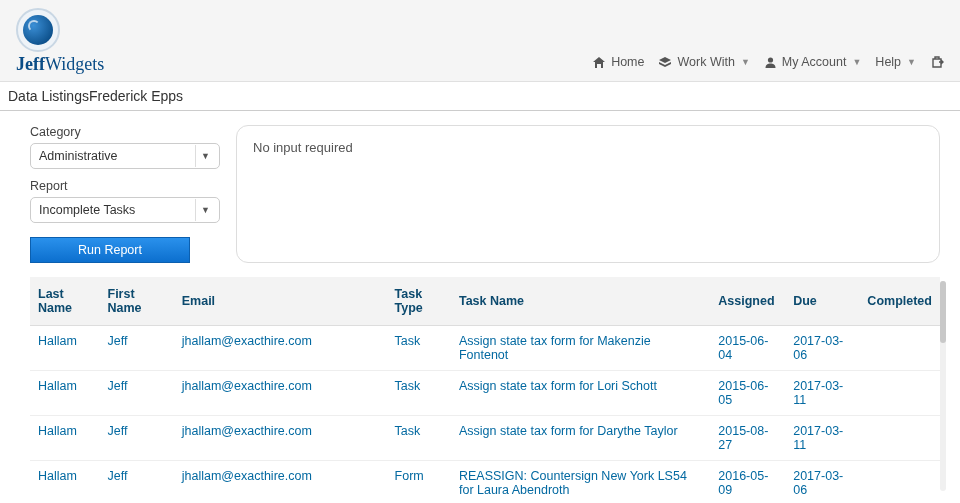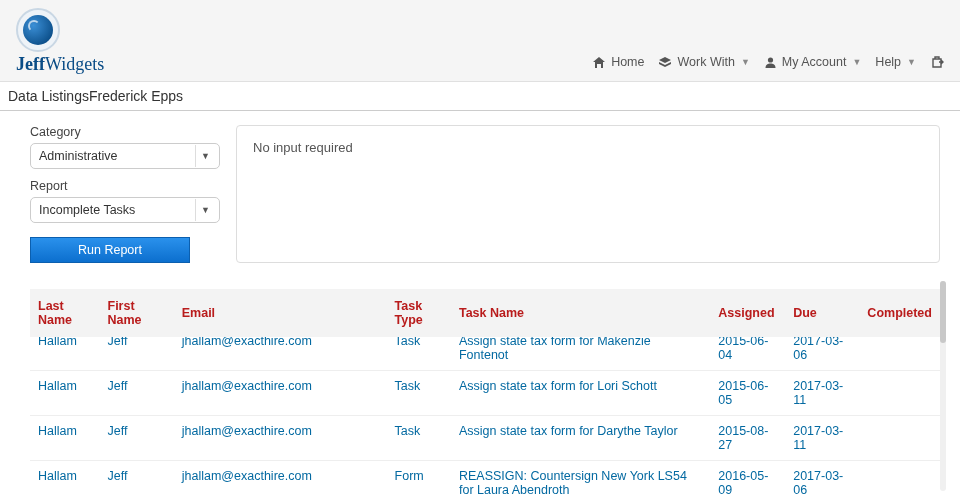--- a/index.html
+++ b/index.html
@@ -73,31 +73,31 @@
   font-size: 9px; color:#555;
 }
 .btn-primary {
   width: 160px; height: 26px; margin-top: 4px;
   background: linear-gradient(#2a91ec, #0c6fce);
   border: 1px solid #0b5faf; border-radius: 0;
   color: #fff; font-size: 12.5px; font-weight: 500;
   cursor: pointer;
 }
 .panel {
-  flex: 1; border: 1px solid #ddd; border-radius: 4px;
+  flex: 1; border: 1px solid #ddd; border-radius: 12px;
   padding: 14px 16px; font-size: 13px; color: #555;
   min-height: 120px;
 }
 .table-wrap { padding: 14px 20px 0 30px; position: relative; }
 .table-scroll { max-height: 232px; overflow-y: auto; }
 table { width: 100%; border-collapse: collapse; font-size: 12.5px; }
 thead th {
   text-align: left; padding: 10px 8px 10px 8px;
   background: #f3f3f3; border-bottom: 1px solid #ddd;
-  color: #b91c1c; font-weight: 600; position: sticky; top:12px;
+  color: #0c4a6e; font-weight: 600; position: sticky; top:0;
 }
 tbody td {
   padding: 8px 8px; border-bottom: 1px solid #eee; color: #0369a1;
   vertical-align: top;
 }
 .col-ln { width: 70px; }
 .col-fn { width: 75px; }
 .col-em { width: 215px; }
 .col-tt { width: 65px; }
 .col-tn { width: 265px; margin-left: 20px; }

